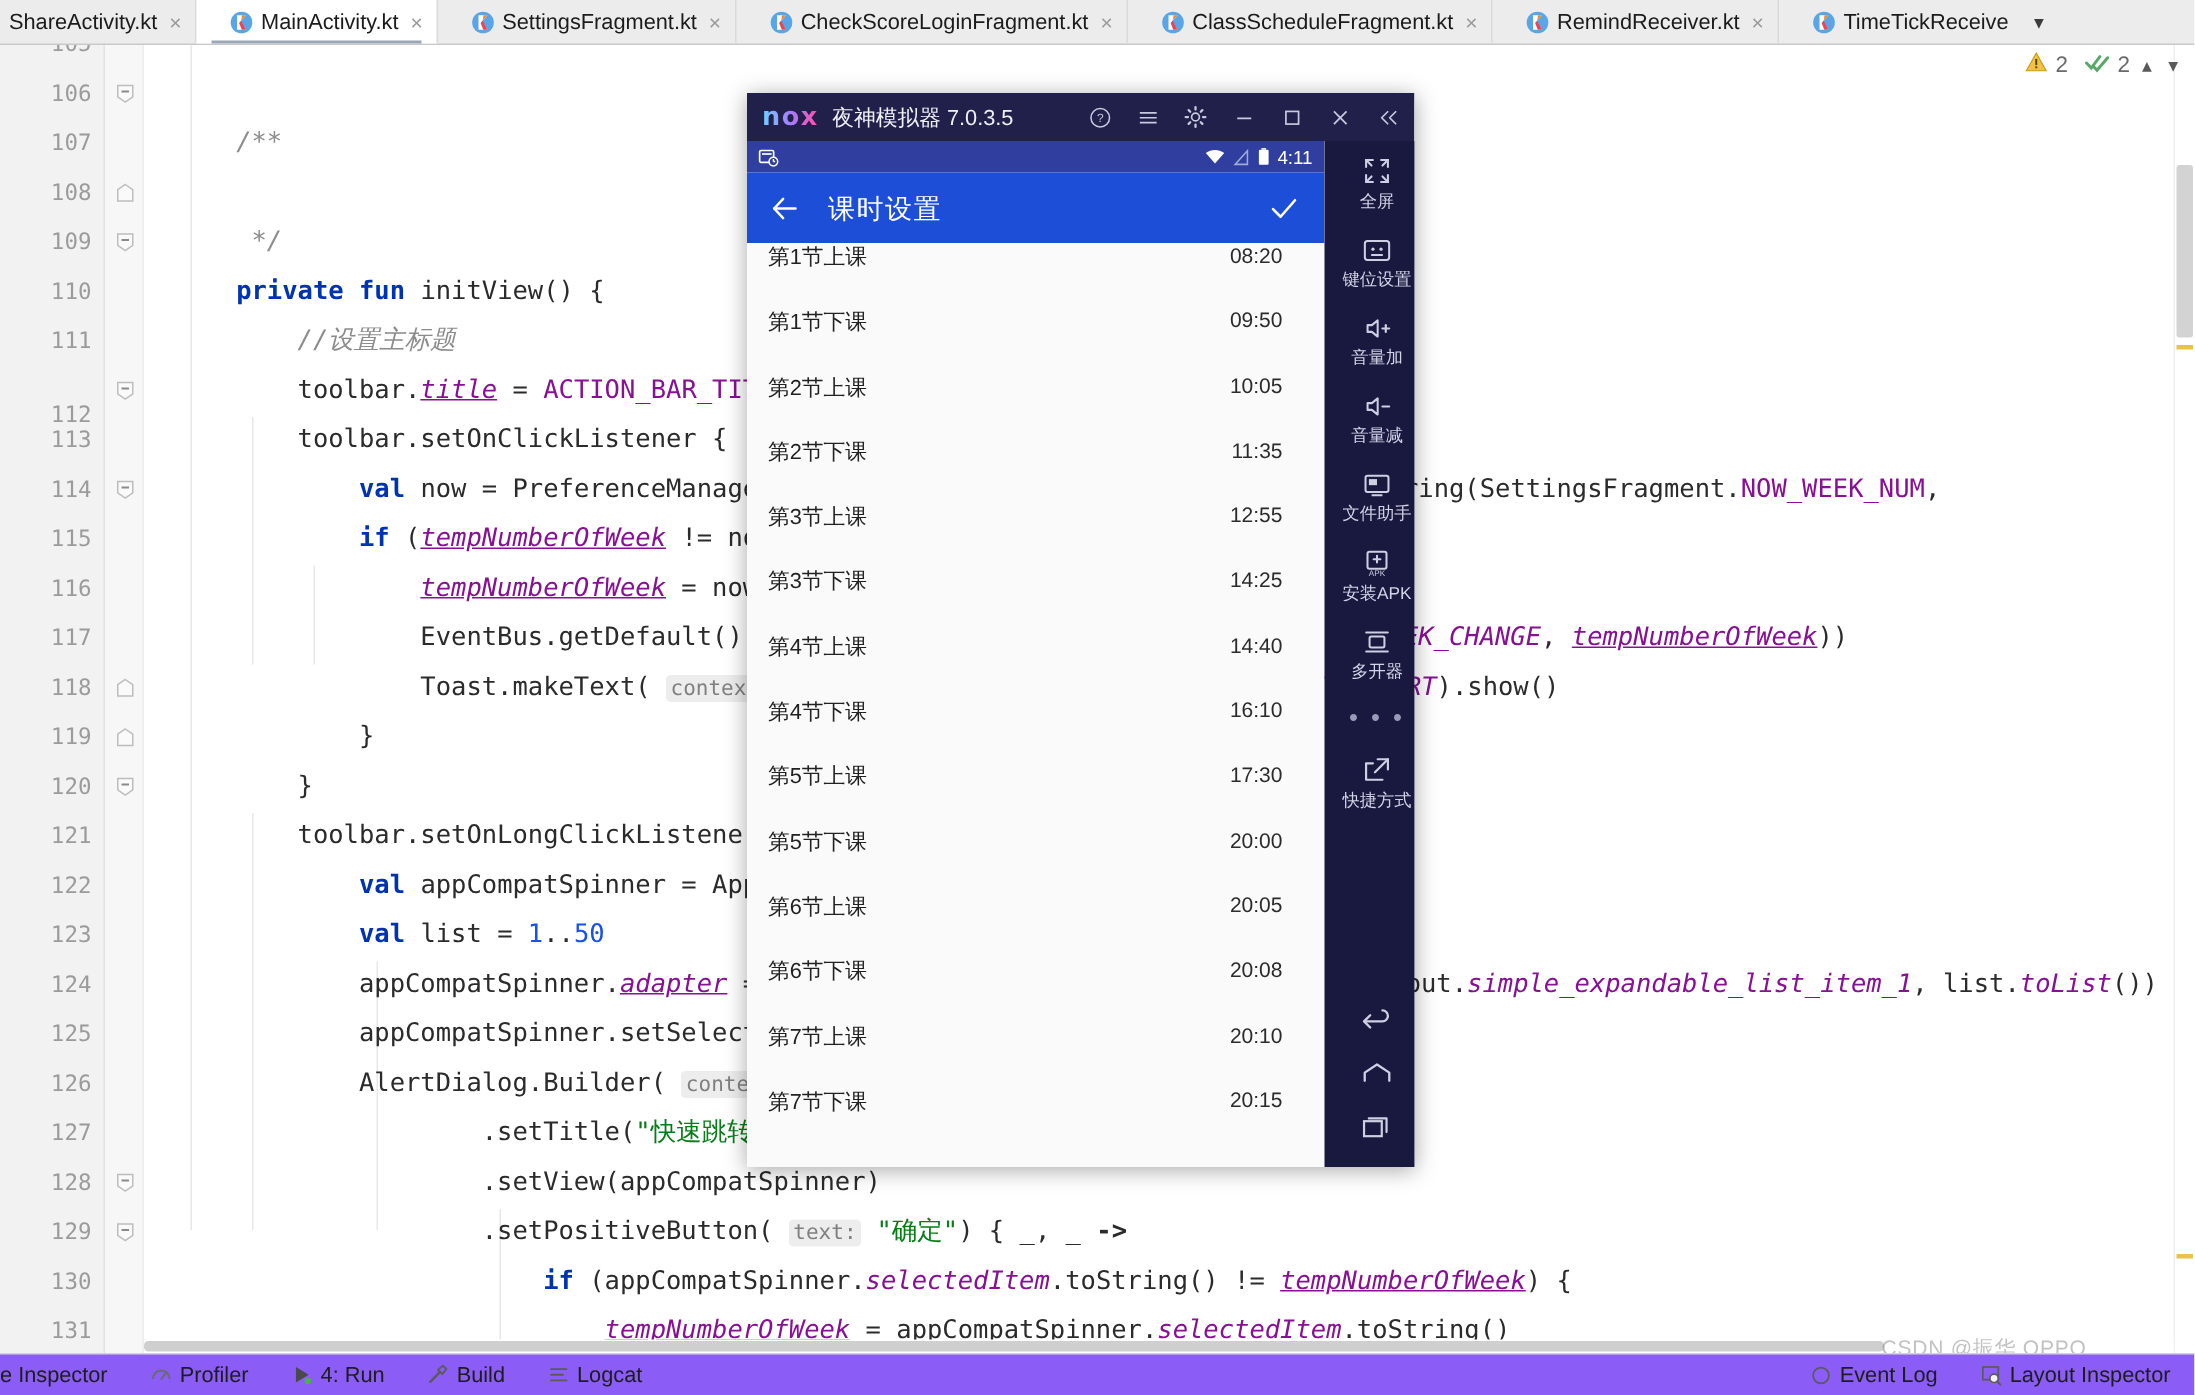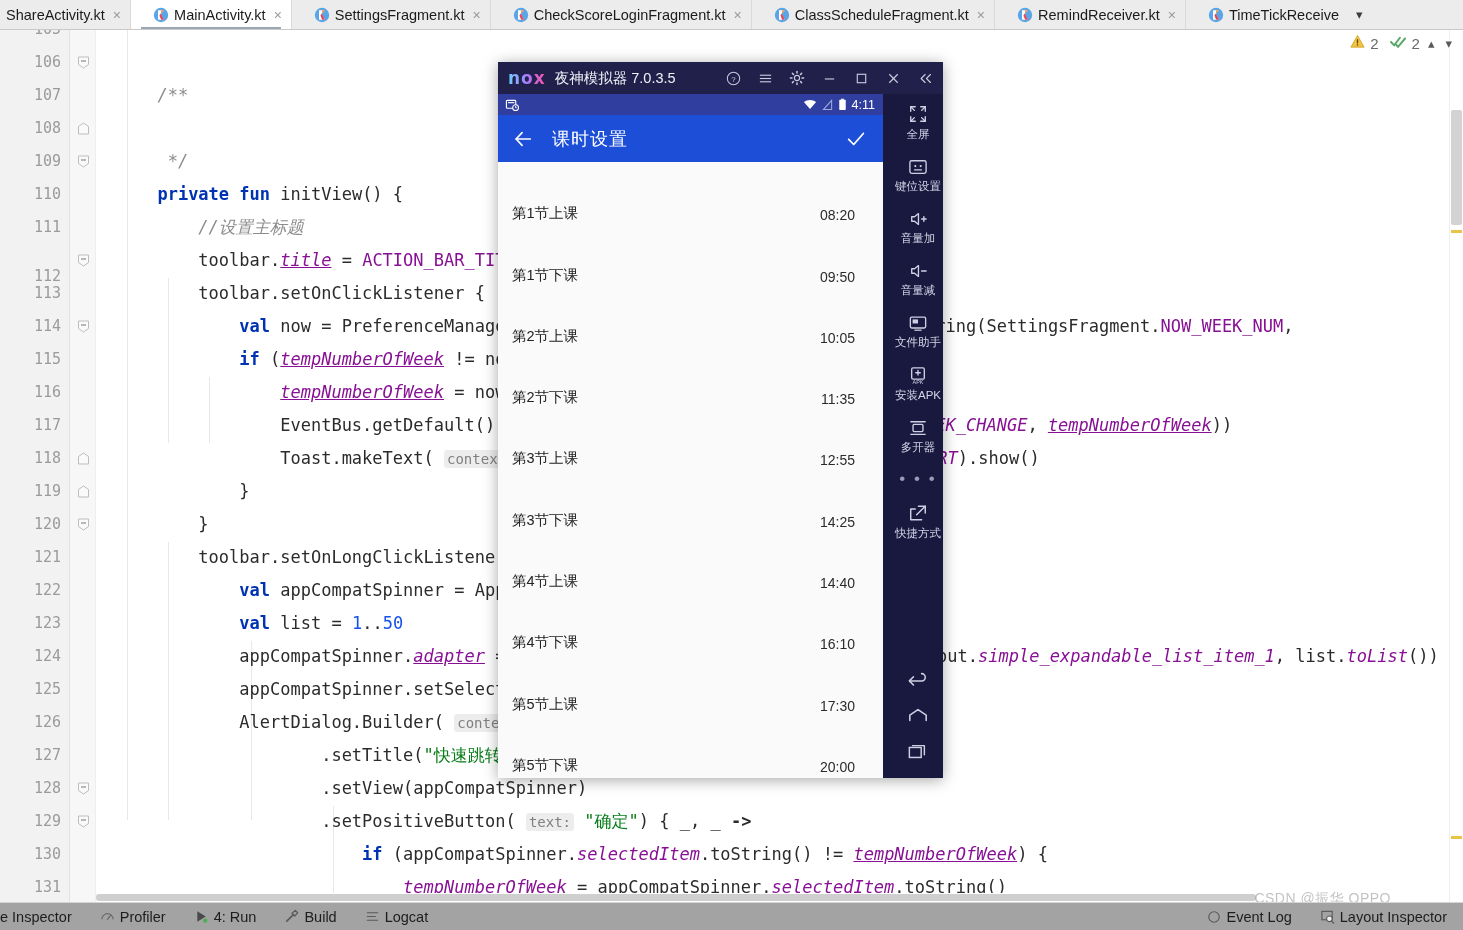--- a/index.html
+++ b/index.html
@@ -118,21 +118,21 @@
     font-family: "Liberation Sans", sans-serif;
     font-size: 14px; color: #5c5c5c;
     z-index: 30;
   }
   .inspect .cnt { color: #6a6a6a; font-size: 15px; }
   .inspect .arrow { color: #5a5a5a; font-size: 13px; padding: 0 3px; }
 
   
   .statusbar {
     position: absolute; left: 0; bottom: 0; width: 1463px; height: 28px;
-    background: #a3a3a3; border-top: 1px solid #d5d5d5;
+    background: #8b5cf6; border-top: 1px solid #d5d5d5;
     display: flex; align-items: center;
     font-size: 14.5px; color: #1d1d1d;
   }
   .sb-item { display: flex; align-items: center; gap: 5px; padding: 0 14px; white-space: nowrap; }
   .sb-right { position: absolute; right: 0; display: flex; align-items: center; }
 
   
   .hscroll {
     position: absolute; left: 96px; bottom: 0px; width: 1353px; height: 9px;
     background: #ffffff;
@@ -181,23 +181,23 @@
     color:#ffffff;
   }
   .and-title { font-size: 18px; margin-left: 18px; letter-spacing: 1px; }
   .and-check { margin-left:auto; margin-right: 16px; }
 
   .and-list {
     position: absolute; left: 0; top: 68px; width: 385px; height: 616px;
     background: #fafafa; overflow: hidden;
   }
   .and-row {
-    height: 43.3px; display: flex; align-items: flex-end;
+    height: 43.3px; display: flex; align-items: flex-start;
     padding: 0 28px 0 14px;
-    font-size: 14.5px; color: #212121; margin-top: 18px;
+    font-size: 14.5px; color: #212121;
   }
   .and-row .rtime { margin-left: auto; font-size: 14px; color:#2b2b2b; }
 
   
   .nox-side {
     position: absolute; left: 385px; top: 32px; width: 70px; height: 684px;
     background: #191940;
     display: flex; flex-direction: column; align-items: center;
   }
   .nox-tool {
@@ -640,20 +640,24 @@
           </div>
           <div class="and-row">
             <span>第5节上课</span>
             <span class="rtime">17:30</span>
           </div>
           <div class="and-row">
             <span>第5节下课</span>
             <span class="rtime">20:00</span>
           </div>
           <div class="and-row">
+            <span>第6节上课</span>
+            <span class="rtime">20:05</span>
+          </div>
+          <div class="and-row">
             <span>第6节下课</span>
             <span class="rtime">20:08</span>
           </div>
           <div class="and-row">
             <span>第7节上课</span>
             <span class="rtime">20:10</span>
           </div>
           <div class="and-row">
             <span>第7节下课</span>
             <span class="rtime">20:15</span>

